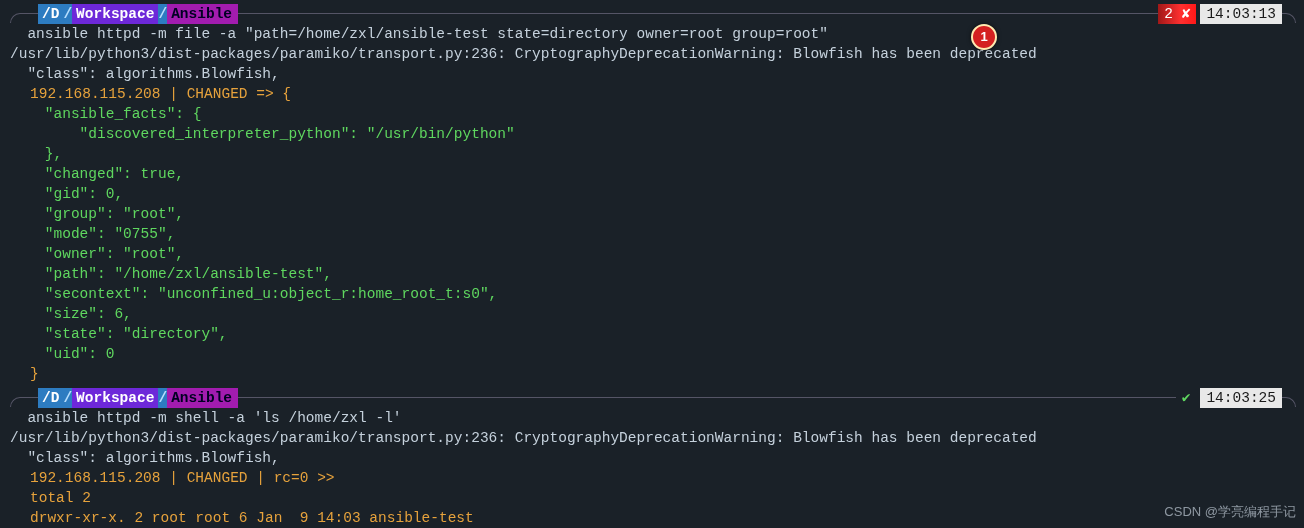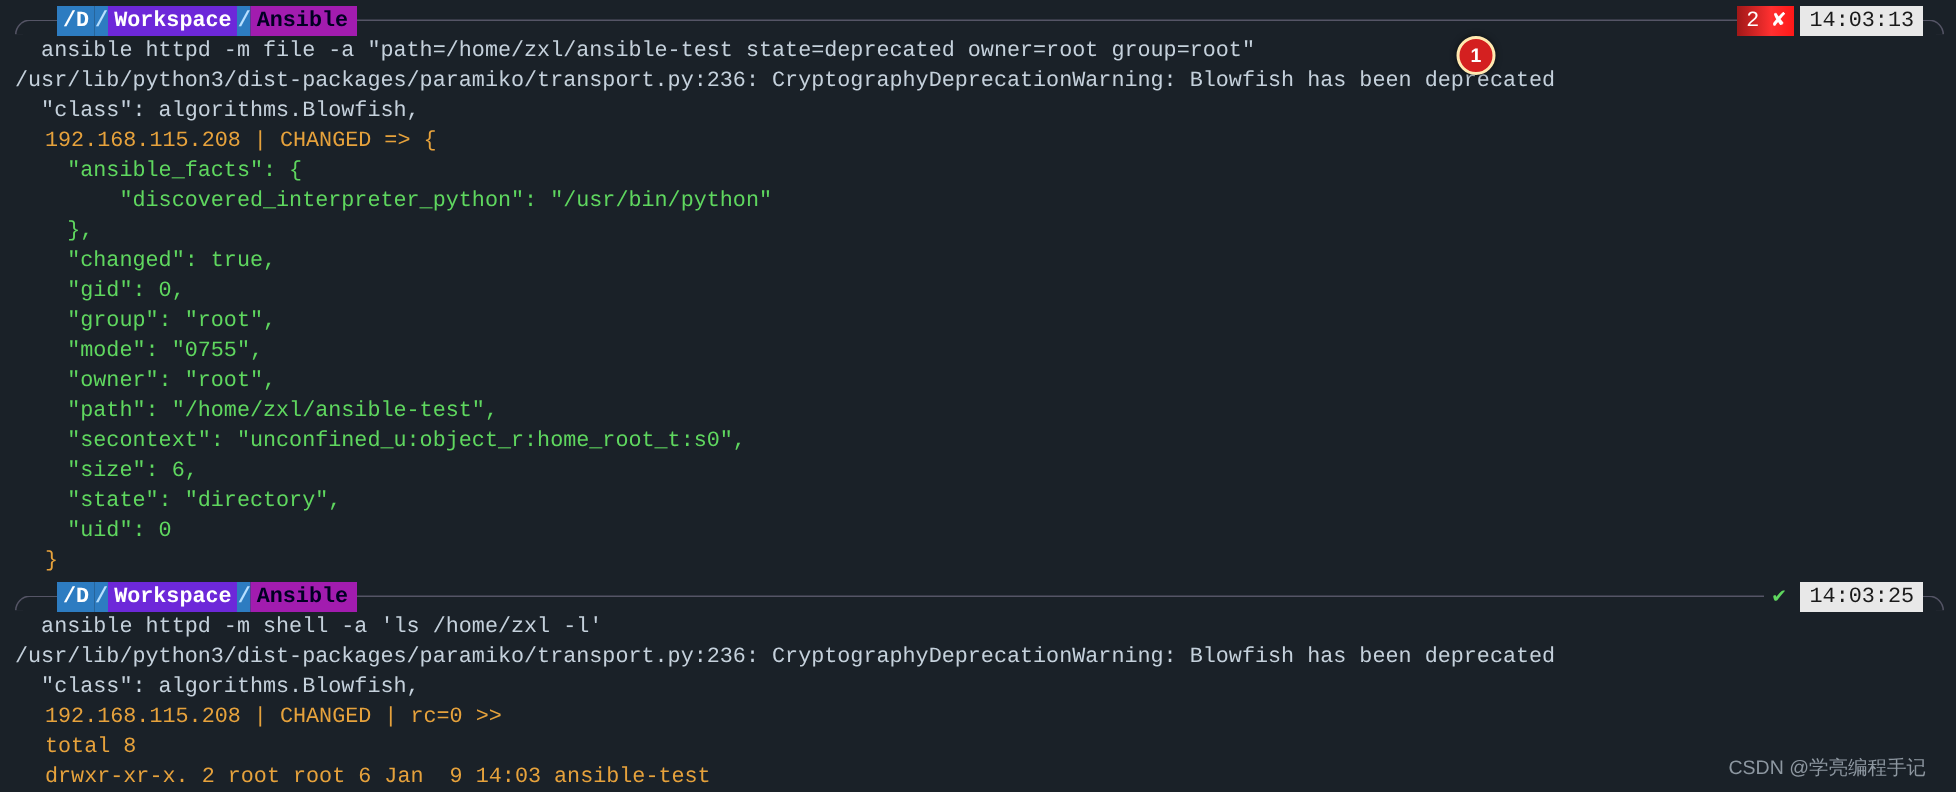--- a/index.html
+++ b/index.html
@@ -84,21 +84,21 @@
     font-family: sans-serif;
     box-shadow: 0 0 4px rgba(0,0,0,.6);
     left: 971px;
     top: 24px;
   }
   .orange { color: #e6a23c; margin-left: 20px; }
   .green { color: #5fd75f; }
   .gray { color: #c5d1dc; }
   .watermark {
     position: absolute;
-    right: 20px;
+    right: 8px;
     bottom: 6px;
     color: #9aa4ae;
     font-family: sans-serif;
     font-size: 13px;
     opacity: .9;
     text-align: right;
   }
 </style>
 </head>
 <body>
@@ -109,21 +109,21 @@
     <span class="path-slash">/</span>
     <span class="path-seg-ws">Workspace</span>
     <span class="path-slash">/</span>
     <span class="path-seg-ans">Ansible</span>
   <div class="path-trail"></div>
   <span class="status-red">2 ✘</span>
   <span class="timebox">14:03:13</span>
   <div class="path-trail-right"></div>
 </div>
 
-<div class="line gray">  ansible httpd -m file -a "path=/home/zxl/ansible-test state=deprecated owner=root group=root"</div>
+<div class="line gray">  ansible httpd -m file -a "path=/home/zxl/ansible-test state=directory owner=root group=root"</div>
 <div class="line gray">/usr/lib/python3/dist-packages/paramiko/transport.py:236: CryptographyDeprecationWarning: Blowfish has been deprecated</div>
 <div class="line gray">  "class": algorithms.Blowfish,</div>
 <div class="line orange">192.168.115.208 | CHANGED =&gt; {</div>
 <div class="line green">    "ansible_facts": {</div>
 <div class="line green">        "discovered_interpreter_python": "/usr/bin/python"</div>
 <div class="line green">    },</div>
 <div class="line green">    "changed": true,</div>
 <div class="line green">    "gid": 0,</div>
 <div class="line green">    "group": "root",</div>
 <div class="line green">    "mode": "0755",</div>
@@ -147,18 +147,18 @@
   <div class="path-trail"></div>
   <span class="status-check">✔</span>
   <span class="timebox">14:03:25</span>
   <div class="path-trail-right"></div>
 </div>
 
 <div class="line gray">  ansible httpd -m shell -a 'ls /home/zxl -l'</div>
 <div class="line gray">/usr/lib/python3/dist-packages/paramiko/transport.py:236: CryptographyDeprecationWarning: Blowfish has been deprecated</div>
 <div class="line gray">  "class": algorithms.Blowfish,</div>
 <div class="line orange">192.168.115.208 | CHANGED | rc=0 &gt;&gt;</div>
-<div class="line orange">total 8</div>
+<div class="line orange">total 2</div>
 <div class="line orange">drwxr-xr-x. 2 root root 6 Jan  9 14:03 ansible-test</div>
 
 <div class="callout">1</div>
 
 <div class="watermark">CSDN @学亮编程手记</div>
 
 </body></html>

